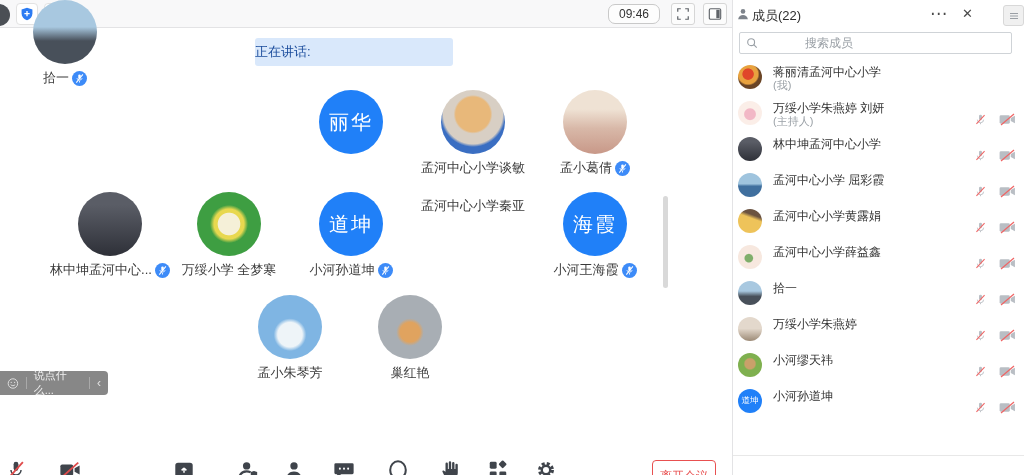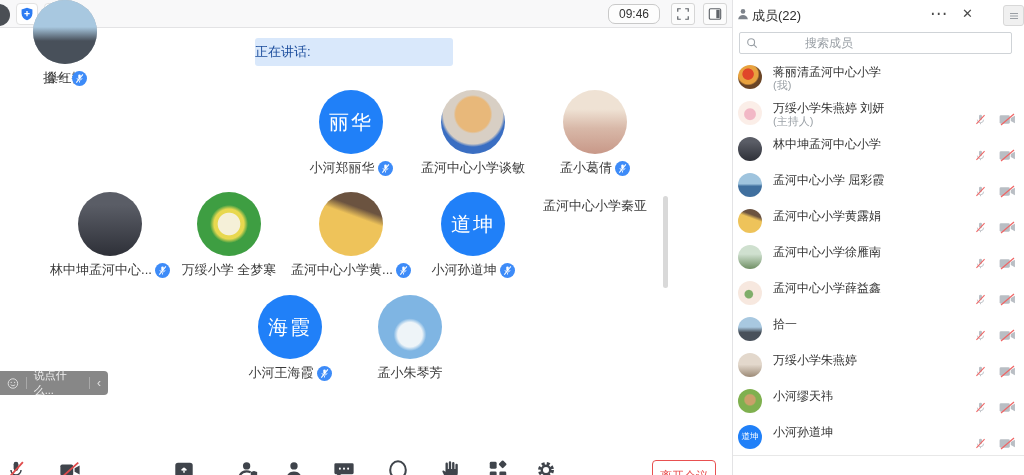--- a/index.html
+++ b/index.html
@@ -201,26 +201,20 @@
         </svg>
     </div>
   </div>
 
   <div class="banner">正在讲话:</div>
 
   <div class="tile">
     <div class="pav" data-av="blue">
         <span>丽华</span>
       </div>
-    <div class="pname-row">
-        <span>小河郑丽华</span>
-        <svg width="15" height="15">
-          <use href="#i-badge-mic"></use>
-        </svg>
-      </div>
   </div>
   <div class="tile">
     <div class="pav" data-av="cat">
         <span></span>
       </div>
     <div class="pname-row">
         <span>孟河中心小学谈敏</span>
       </div>
   </div>
   <div class="tile">
@@ -244,31 +238,20 @@
           <use href="#i-badge-mic"></use>
         </svg>
       </div>
   </div>
   <div class="tile">
     <div class="pav" data-av="flower">
         <span></span>
       </div>
     <div class="pname-row">
         <span>万绥小学 全梦寒</span>
-      </div>
-  </div>
-  <div class="tile">
-    <div class="pav" data-av="yellowp">
-        <span></span>
-      </div>
-    <div class="pname-row">
-        <span>孟河中心小学黄...</span>
-        <svg width="15" height="15">
-          <use href="#i-badge-mic"></use>
-        </svg>
       </div>
   </div>
   <div class="tile">
     <div class="pav" data-av="blue">
         <span>道坤</span>
       </div>
     <div class="pname-row">
         <span>小河孙道坤</span>
         <svg width="15" height="15">
           <use href="#i-badge-mic"></use>
@@ -455,36 +438,20 @@
       <div class="m-controls">
           <svg width="13" height="13">
             <use href="#i-mic-off"></use>
           </svg>
           <svg width="17" height="13">
             <use href="#i-cam-off"></use>
           </svg>
         </div>
     </div>
     <div class="mrow">
-      <div class="m-av" data-av="greenp">
-          <span></span>
-        </div>
-      <div class="m-names">
-          <div class="m-name">孟河中心小学徐雁南</div>
-        </div>
-      <div class="m-controls">
-          <svg width="13" height="13">
-            <use href="#i-mic-off"></use>
-          </svg>
-          <svg width="17" height="13">
-            <use href="#i-cam-off"></use>
-          </svg>
-        </div>
-    </div>
-    <div class="mrow">
       <div class="m-av" data-av="pinkbird">
           <span></span>
         </div>
       <div class="m-names">
           <div class="m-name">孟河中心小学薛益鑫</div>
         </div>
       <div class="m-controls">
           <svg width="13" height="13">
             <use href="#i-mic-off"></use>
           </svg>

